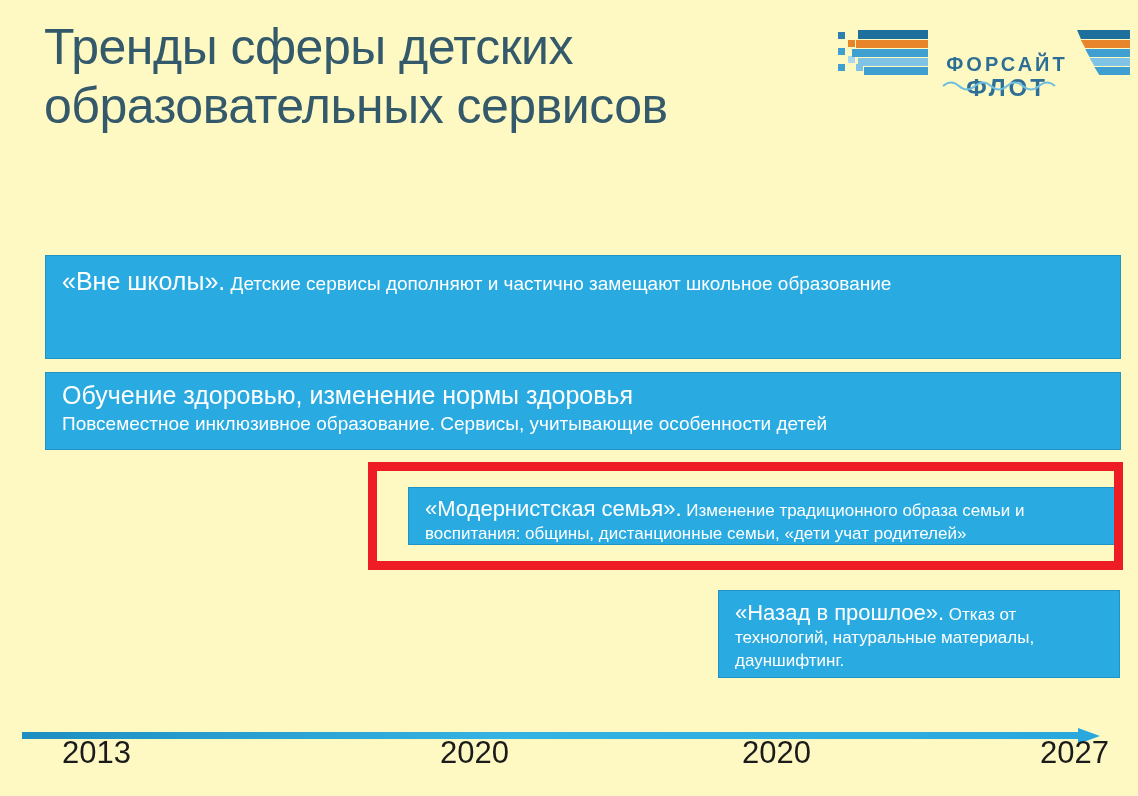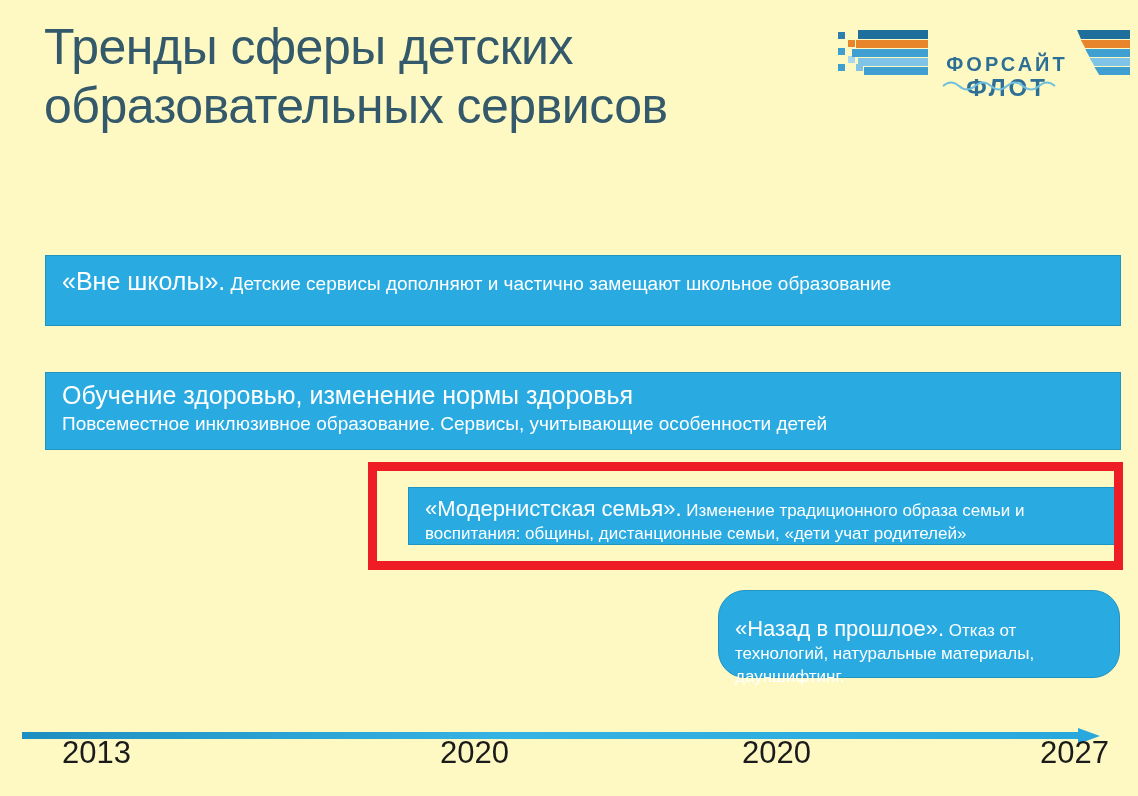--- a/index.html
+++ b/index.html
@@ -102,21 +102,21 @@
     font-size: 19px;
     line-height: 1.32;
   }
   .bar.compact .lead { font-size: 22px; }
   .bar.compact .rest { font-size: 17px; }
 
   #bar-out-of-school {
     left: 45px;
     top: 255px;
     width: 1076px;
-    height: 71px;
+    height: 104px;
   }
   #bar-health {
     left: 45px;
     top: 372px;
     width: 1076px;
     height: 78px;
     padding-top: 6px;
   }
   #bar-health .lead { display: block; }
   #bar-health .rest { display: block; }
@@ -126,22 +126,21 @@
     top: 487px;
     width: 712px;
     height: 58px;
     padding-top: 7px;
   }
   #bar-back-to-past {
     left: 718px;
     top: 590px;
     width: 402px;
     height: 88px;
-    padding-top: 24px;
-    border-radius: 27px;
+    padding-top: 8px;
   }
 
   
   .highlight-frame {
     position: absolute;
     left: 368px;
     top: 462px;
     width: 755px;
     height: 108px;
     border: 9px solid #ee1c25;

